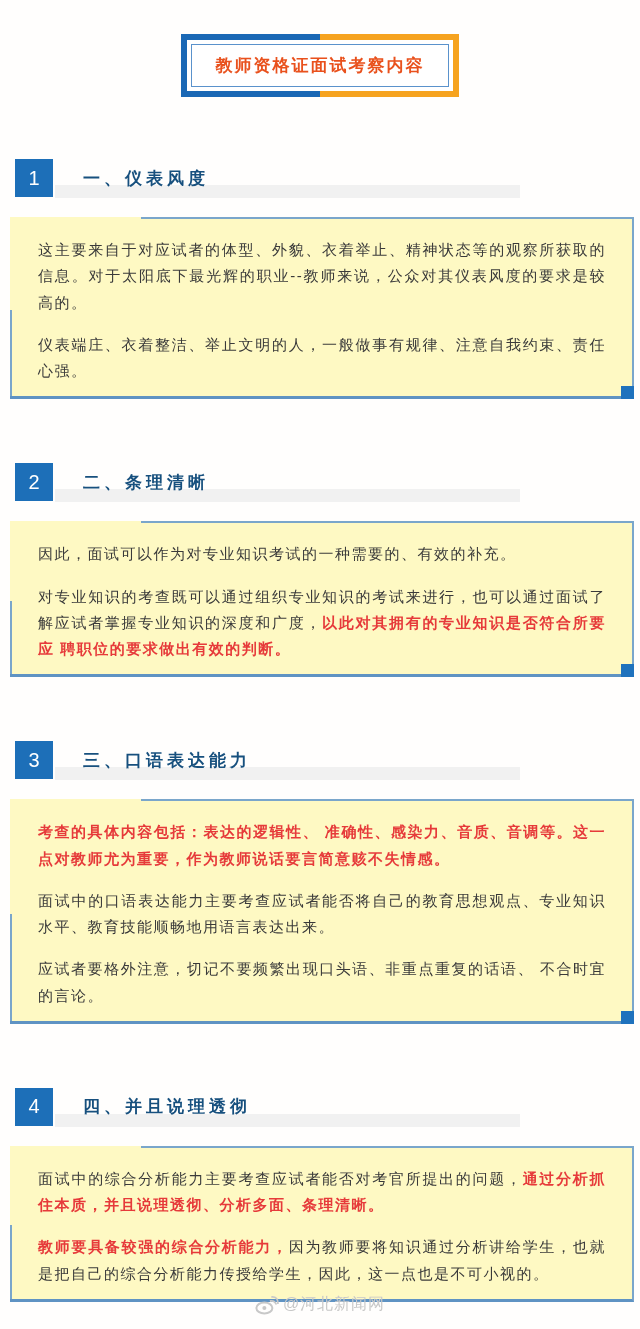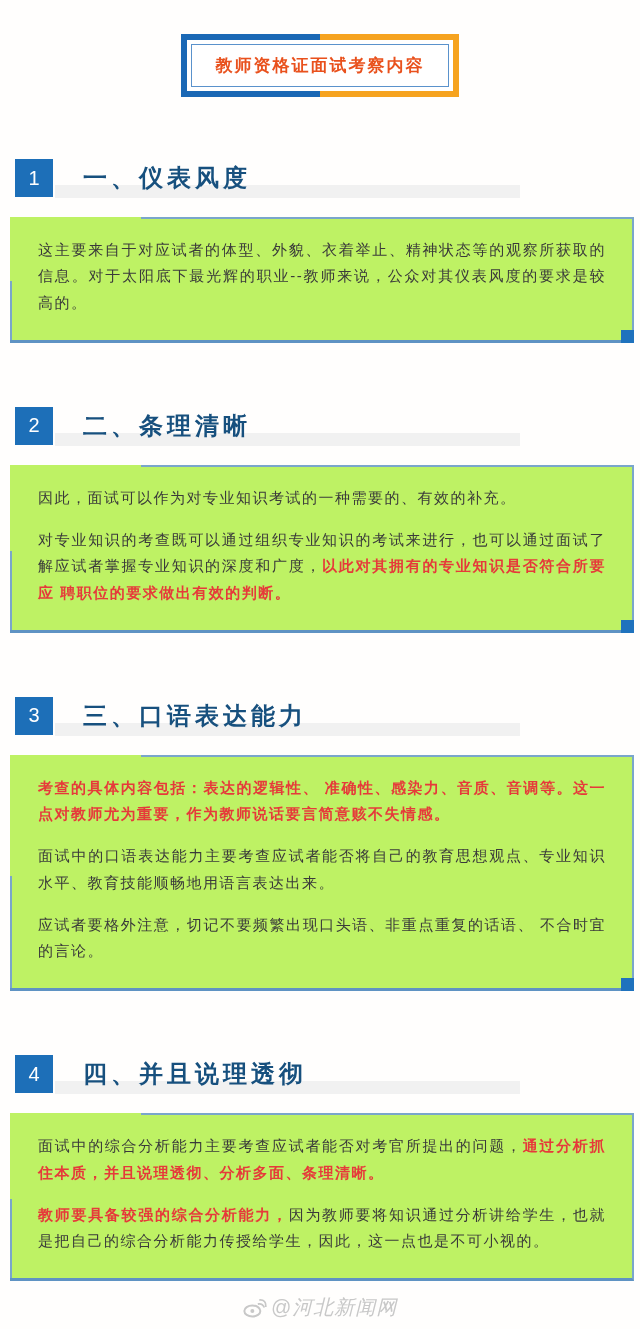--- a/index.html
+++ b/index.html
@@ -18,40 +18,40 @@
   .title-inner{border:1px solid #5a92cc;padding:9px 23px;text-align:center;
     color:var(--title-text);font-weight:bold;font-size:17px;letter-spacing:2px;white-space:nowrap;}
 
   
   .section{margin-top:64px;}
   .section:first-of-type{margin-top:62px;}
   .sec-header{position:relative;height:38px;margin-left:15px;display:flex;align-items:center;}
   .sec-num{width:38px;height:38px;flex:0 0 38px;display:flex;align-items:center;justify-content:center;
     background:var(--num-bg);color:#fff;font-size:20px;position:relative;z-index:1;}
   .sec-bar{position:absolute;left:40px;top:26px;height:13px;width:465px;background:#f1f1f1;}
-  .sec-heading{position:relative;z-index:1;margin:0 0 0 30px;font-size:24px;font-weight:bold;
+  .sec-heading{position:relative;z-index:1;margin:0 0 0 30px;font-size:17px;font-weight:bold;
     color:var(--heading);letter-spacing:4px;white-space:nowrap;}
 
   
-  .content-box{position:relative;margin:20px 6px 0 10px;background:#bef264;
+  .content-box{position:relative;margin:20px 6px 0 10px;background:#fef9c3;
     border-right:2px solid var(--boxline);border-bottom:3px solid #5f93c3;
-    padding:20px 26px 24px 28px;}
+    padding:20px 26px 12px 28px;}
   .content-box::before{content:"";position:absolute;top:0;right:0;width:79%;height:2px;background:var(--boxline);}
   .content-box::after{content:"";position:absolute;left:0;bottom:0;width:2px;height:48%;background:var(--boxline);}
   .corner{position:absolute;right:-2px;bottom:-3px;width:13px;height:13px;background:var(--corner);}
 
   .para{margin:0 0 16px;font-size:15px;line-height:1.75;letter-spacing:1.5px;
     color:var(--body);text-align:justify;}
   .para:last-of-type{margin-bottom:0;}
   .para .red{color:var(--red);font-weight:bold;}
 
   
   .watermark{position:absolute;top:1294px;left:50%;transform:translateX(-50%);
-    display:flex;align-items:center;gap:4px;color:var(--wm);font-size:20px;
-    letter-spacing:1px;white-space:nowrap;font-style:italic;}
+    display:flex;align-items:center;gap:4px;color:var(--wm);font-size:16px;
+    letter-spacing:1px;white-space:nowrap;}
   .wm-icon{display:inline-flex;align-items:center;}
 </style>
 </head>
 <body>
 
 <div class="page">
 
   <div class="title-wrap">
     <div class="title-mid">
       <div class="title-inner">教师资格证面试考察内容</div>
@@ -60,20 +60,21 @@
 
   <div>
       <section class="section">
         <div class="sec-header">
           <span class="sec-num">1</span>
           <span class="sec-bar"></span>
           <h2 class="sec-heading">一、仪表风度</h2>
         </div>
         <div class="content-box">
           <p class="para"><span>这主要来自于对应试者的体型、外貌、衣着举止、精神状态等的观察所获取的信息。对于太阳底下最光辉的职业--教师来说，公众对其仪表风度的要求是较高的。</span></p>
+          <p class="para"><span>仪表端庄、衣着整洁、举止文明的人，一般做事有规律、注意自我约束、责任心强。</span></p>
           <span class="corner"></span>
         </div>
       </section>
       <section class="section">
         <div class="sec-header">
           <span class="sec-num">2</span>
           <span class="sec-bar"></span>
           <h2 class="sec-heading">二、条理清晰</h2>
         </div>
         <div class="content-box">

